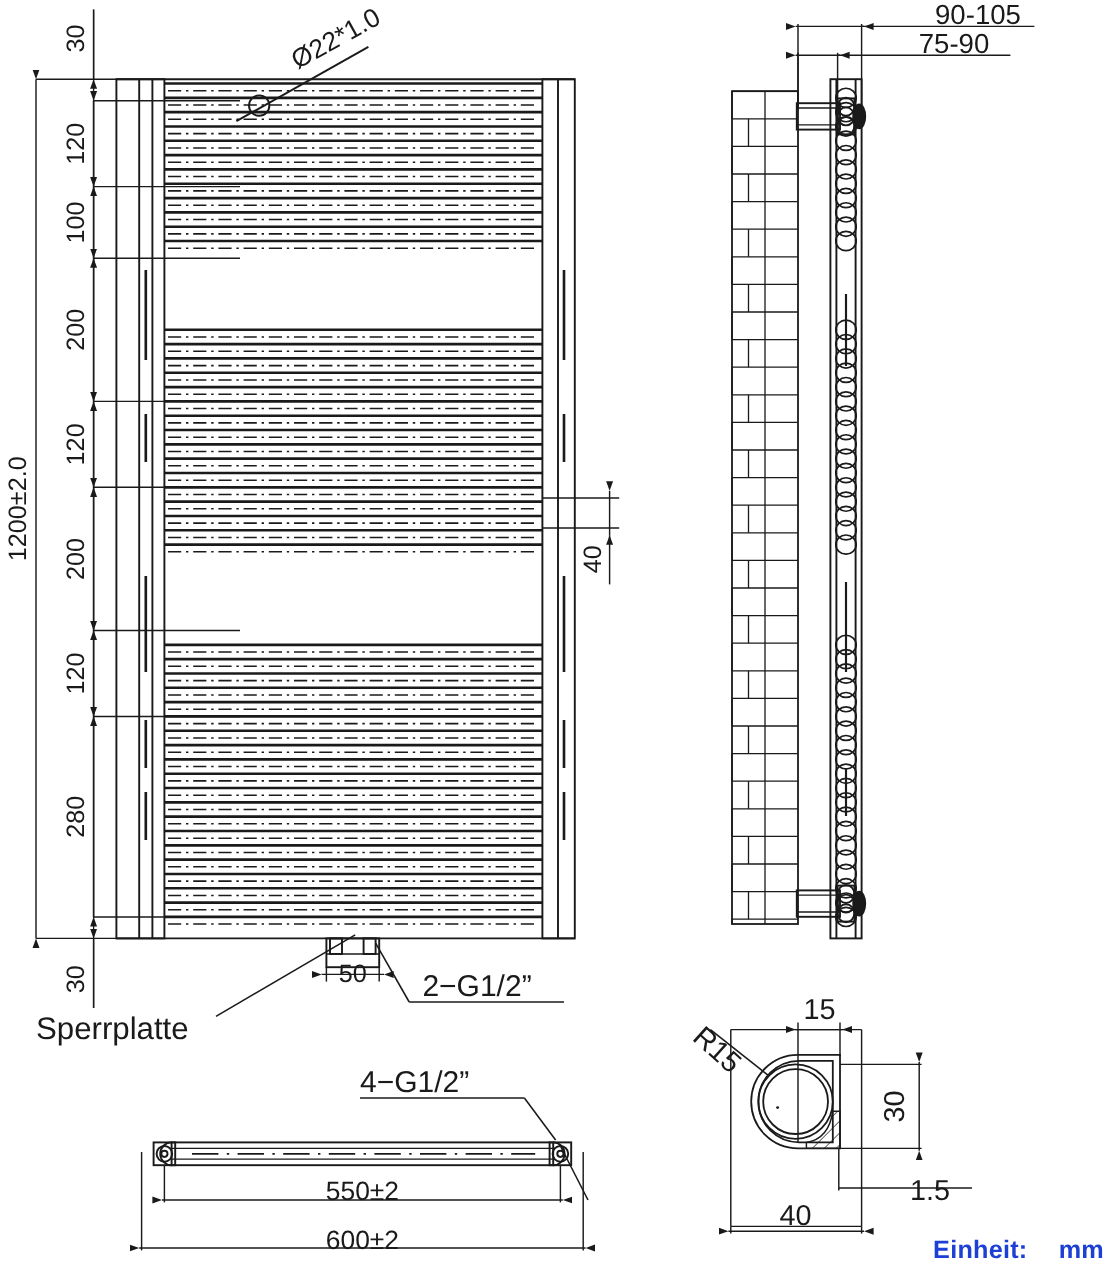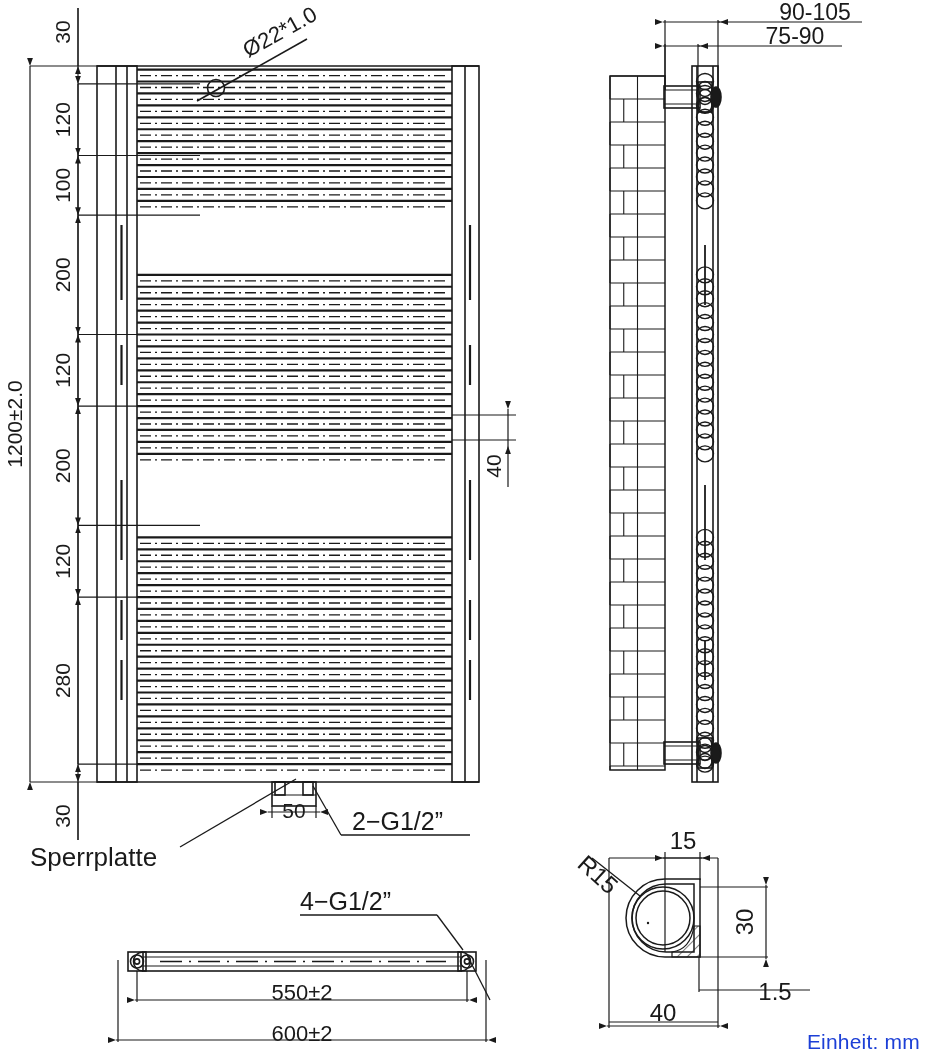--- a/index.html
+++ b/index.html
@@ -1,22 +1,22 @@
 <!DOCTYPE html>
 <html><head>
 <meta charset="utf-8">
 <style>
   html,body{margin:0;padding:0;background:#fff;}
   body{width:932px;height:1064px;position:relative;overflow:hidden;
        font-family:"Liberation Sans", sans-serif;color:#1a1a1a;}
   #stage{position:absolute;left:0;top:0;width:932px;height:1064px;}
   svg{display:block;}
   .unit-wrap{position:absolute;right:12px;bottom:10px;font-size:21px;letter-spacing:0.2px;}
-  .unit-k{color:#1c3fd6;font-weight:normal;}
-  .unit-v{color:#1c3fd6;font-weight:normal;}
+  .unit-k{color:#1c3fd6;font-weight:bold;}
+  .unit-v{color:#1c3fd6;font-weight:bold;margin-left:20px;}
 </style>
 </head>
 <body>
 
 <div id="stage">
 <svg width="932" height="1064" viewBox="0 0 932 1064">
   <defs>
     <pattern id="hatch45" width="7" height="7" patternUnits="userSpaceOnUse" patternTransform="rotate(45)">
       <line x1="0" y1="0" x2="0" y2="7" stroke="#1a1a1a" stroke-width="1.1"></line>
     </pattern>

